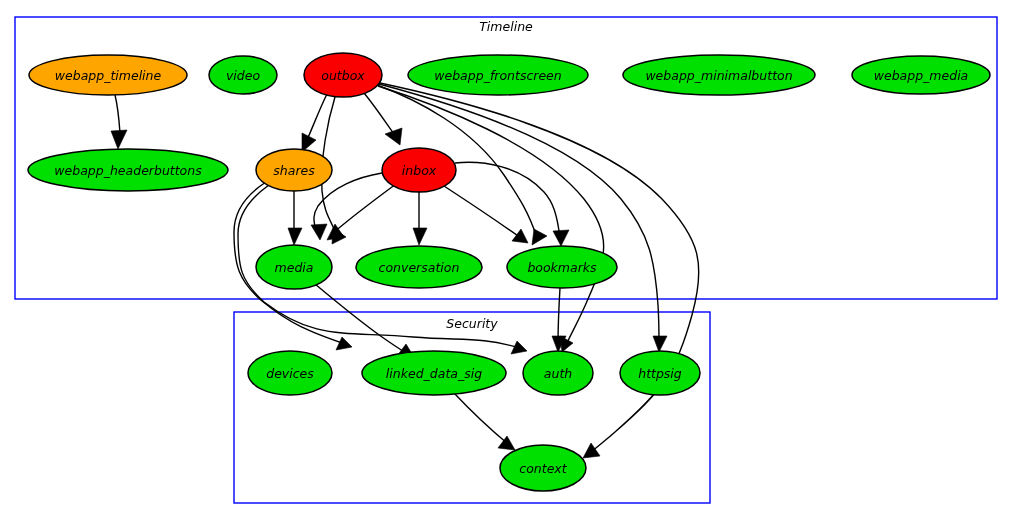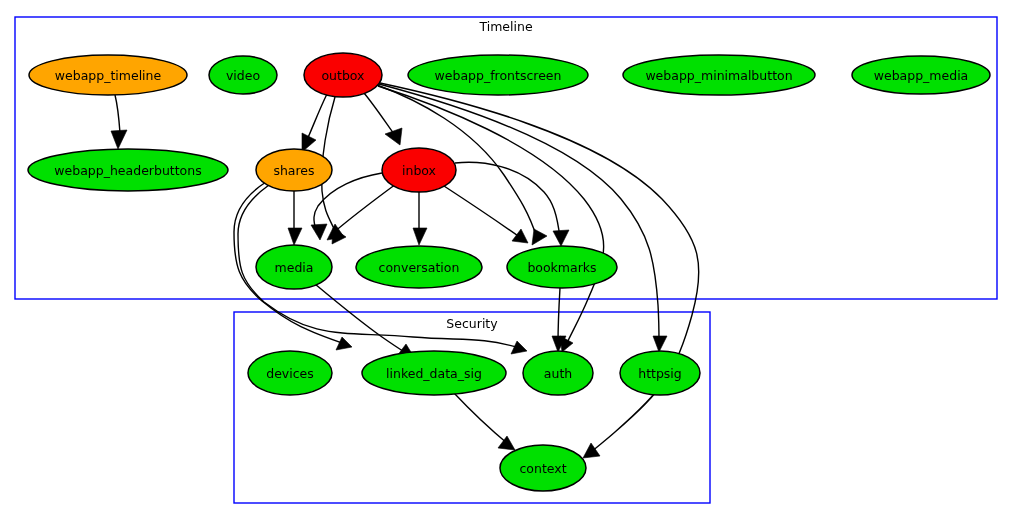--- a/index.html
+++ b/index.html
@@ -7,20 +7,21 @@
     padding: 0;
     background: #ffffff;
   }
   #graph-root {
     position: relative;
     width: 1013px;
     height: 520px;
     background: #ffffff;
     font-family: "DejaVu Sans", sans-serif;
     overflow: hidden;
+    font-style: italic;
   }
   svg#graph-canvas {
     display: block;
     width: 1013px;
     height: 520px;
   }
   .cluster-box {
     fill: none;
     stroke: #0000ff;
     stroke-width: 1.4;

